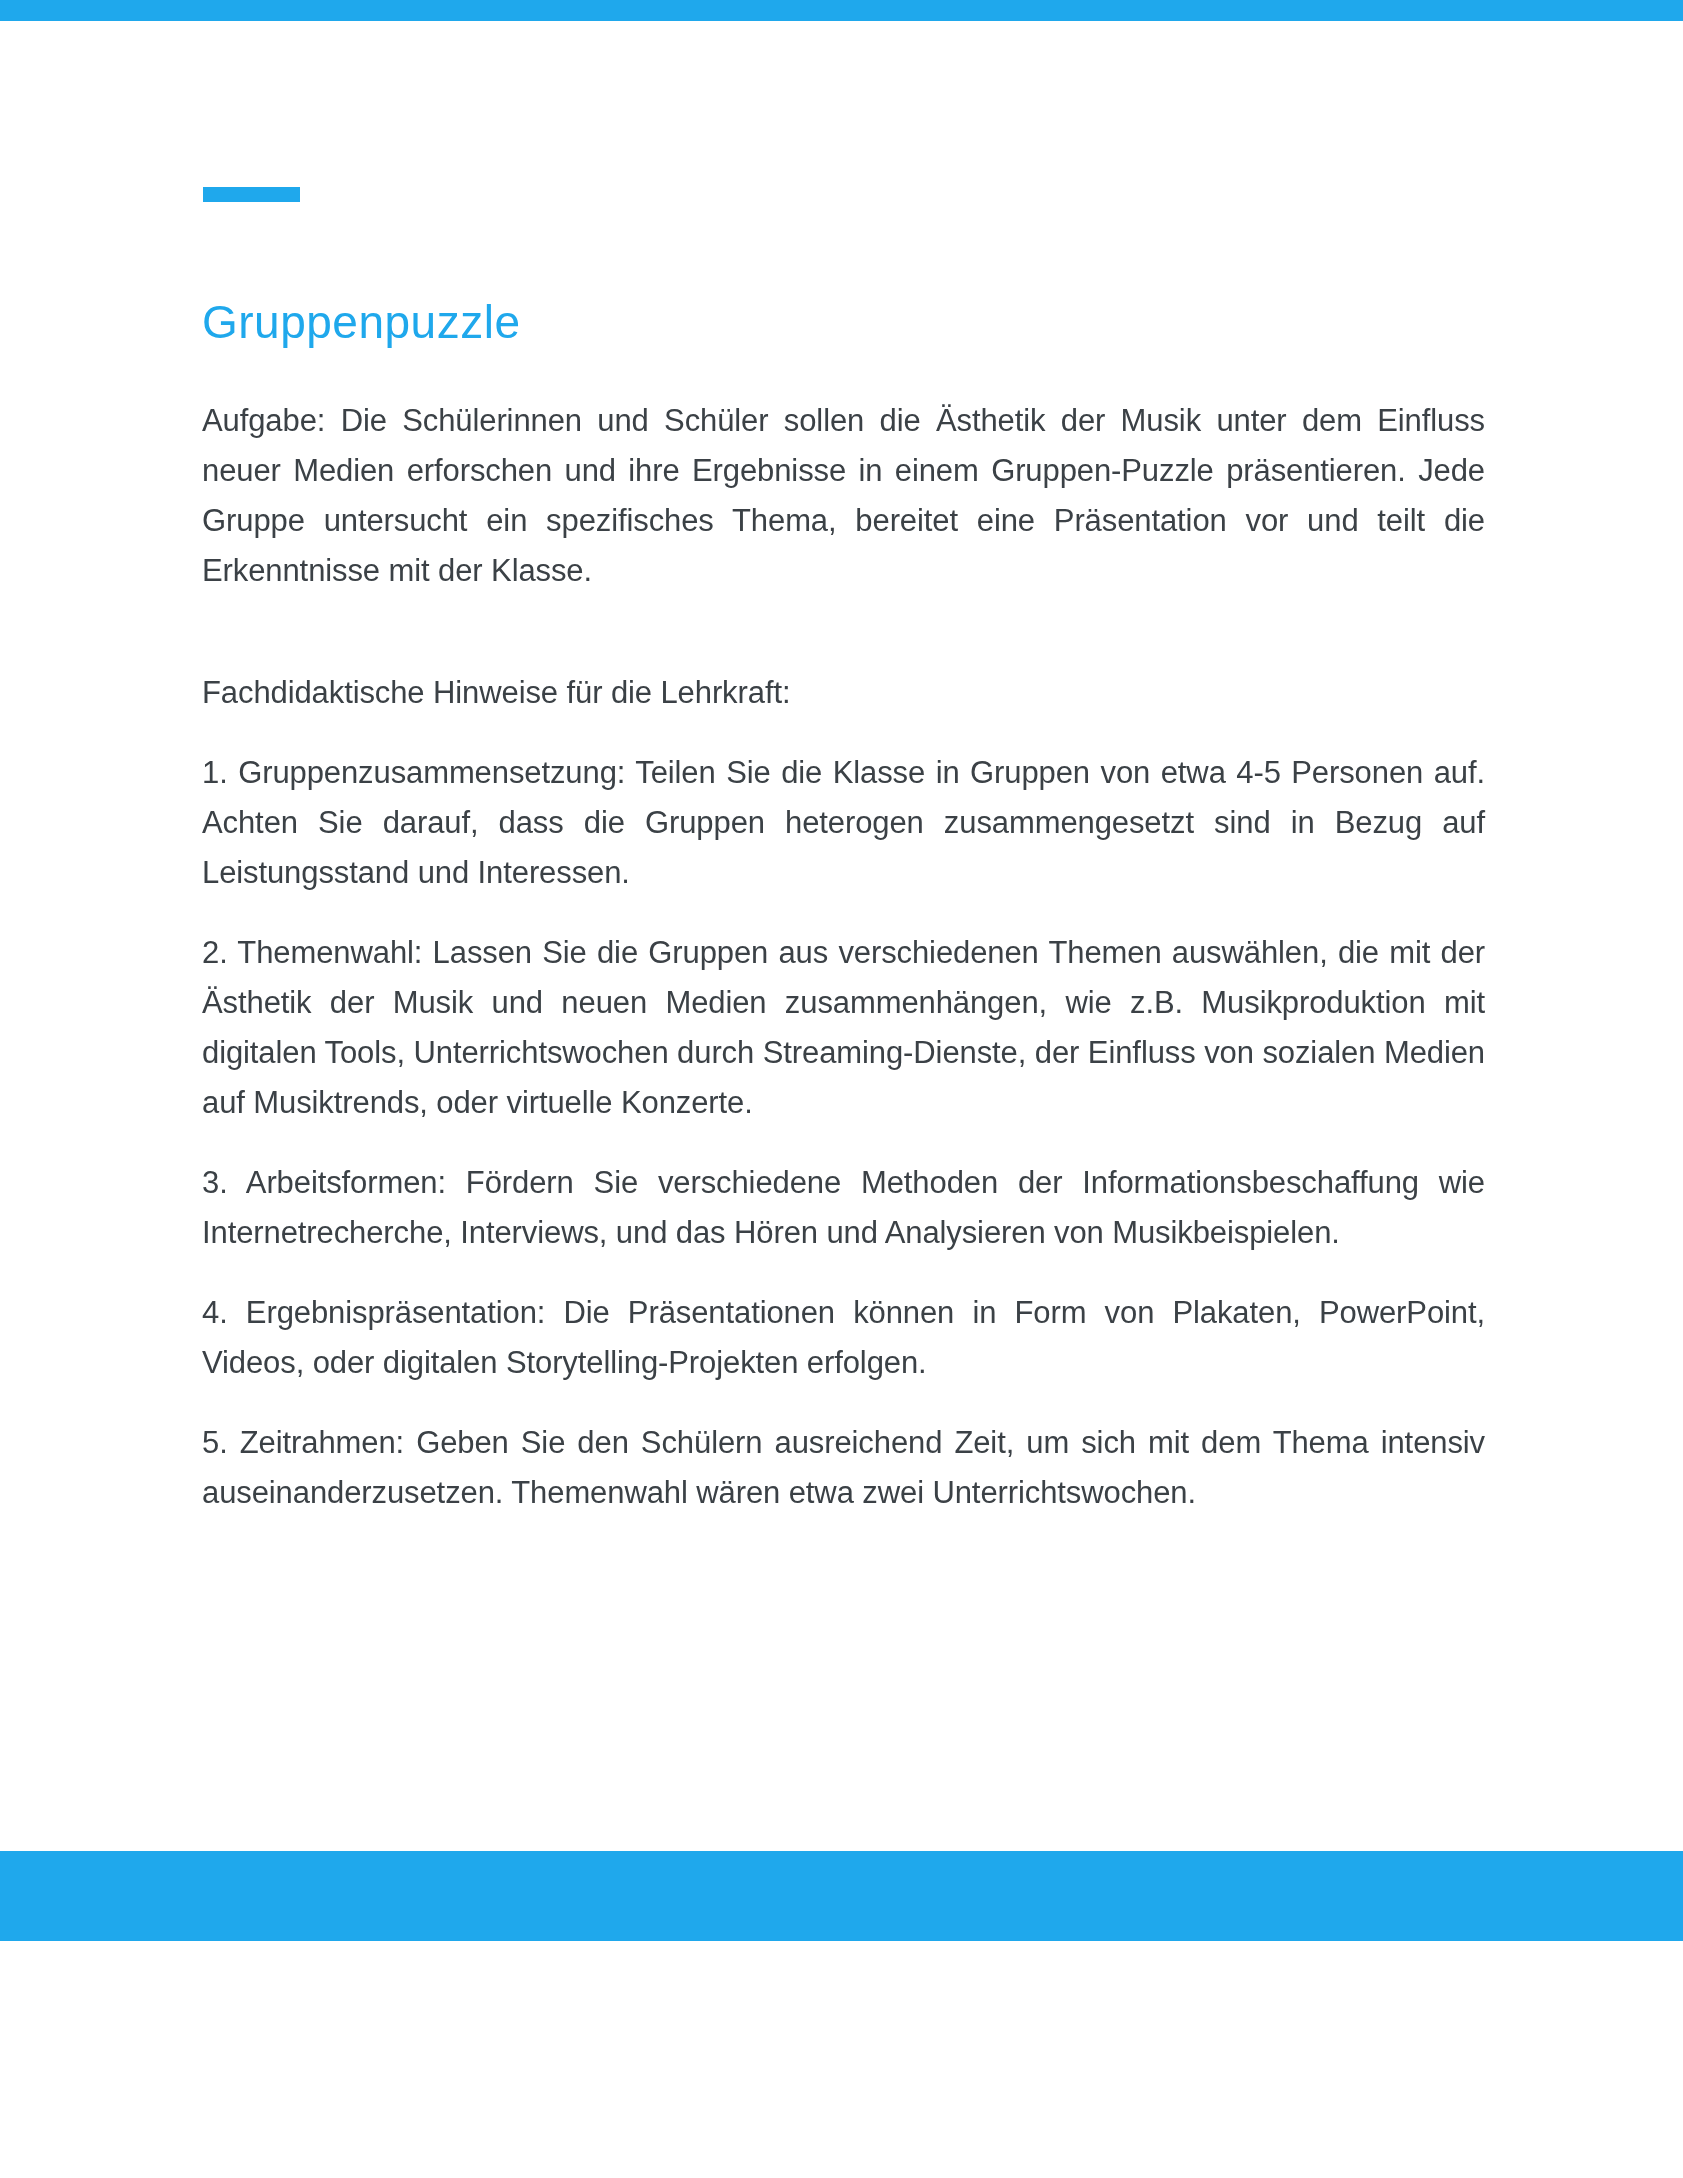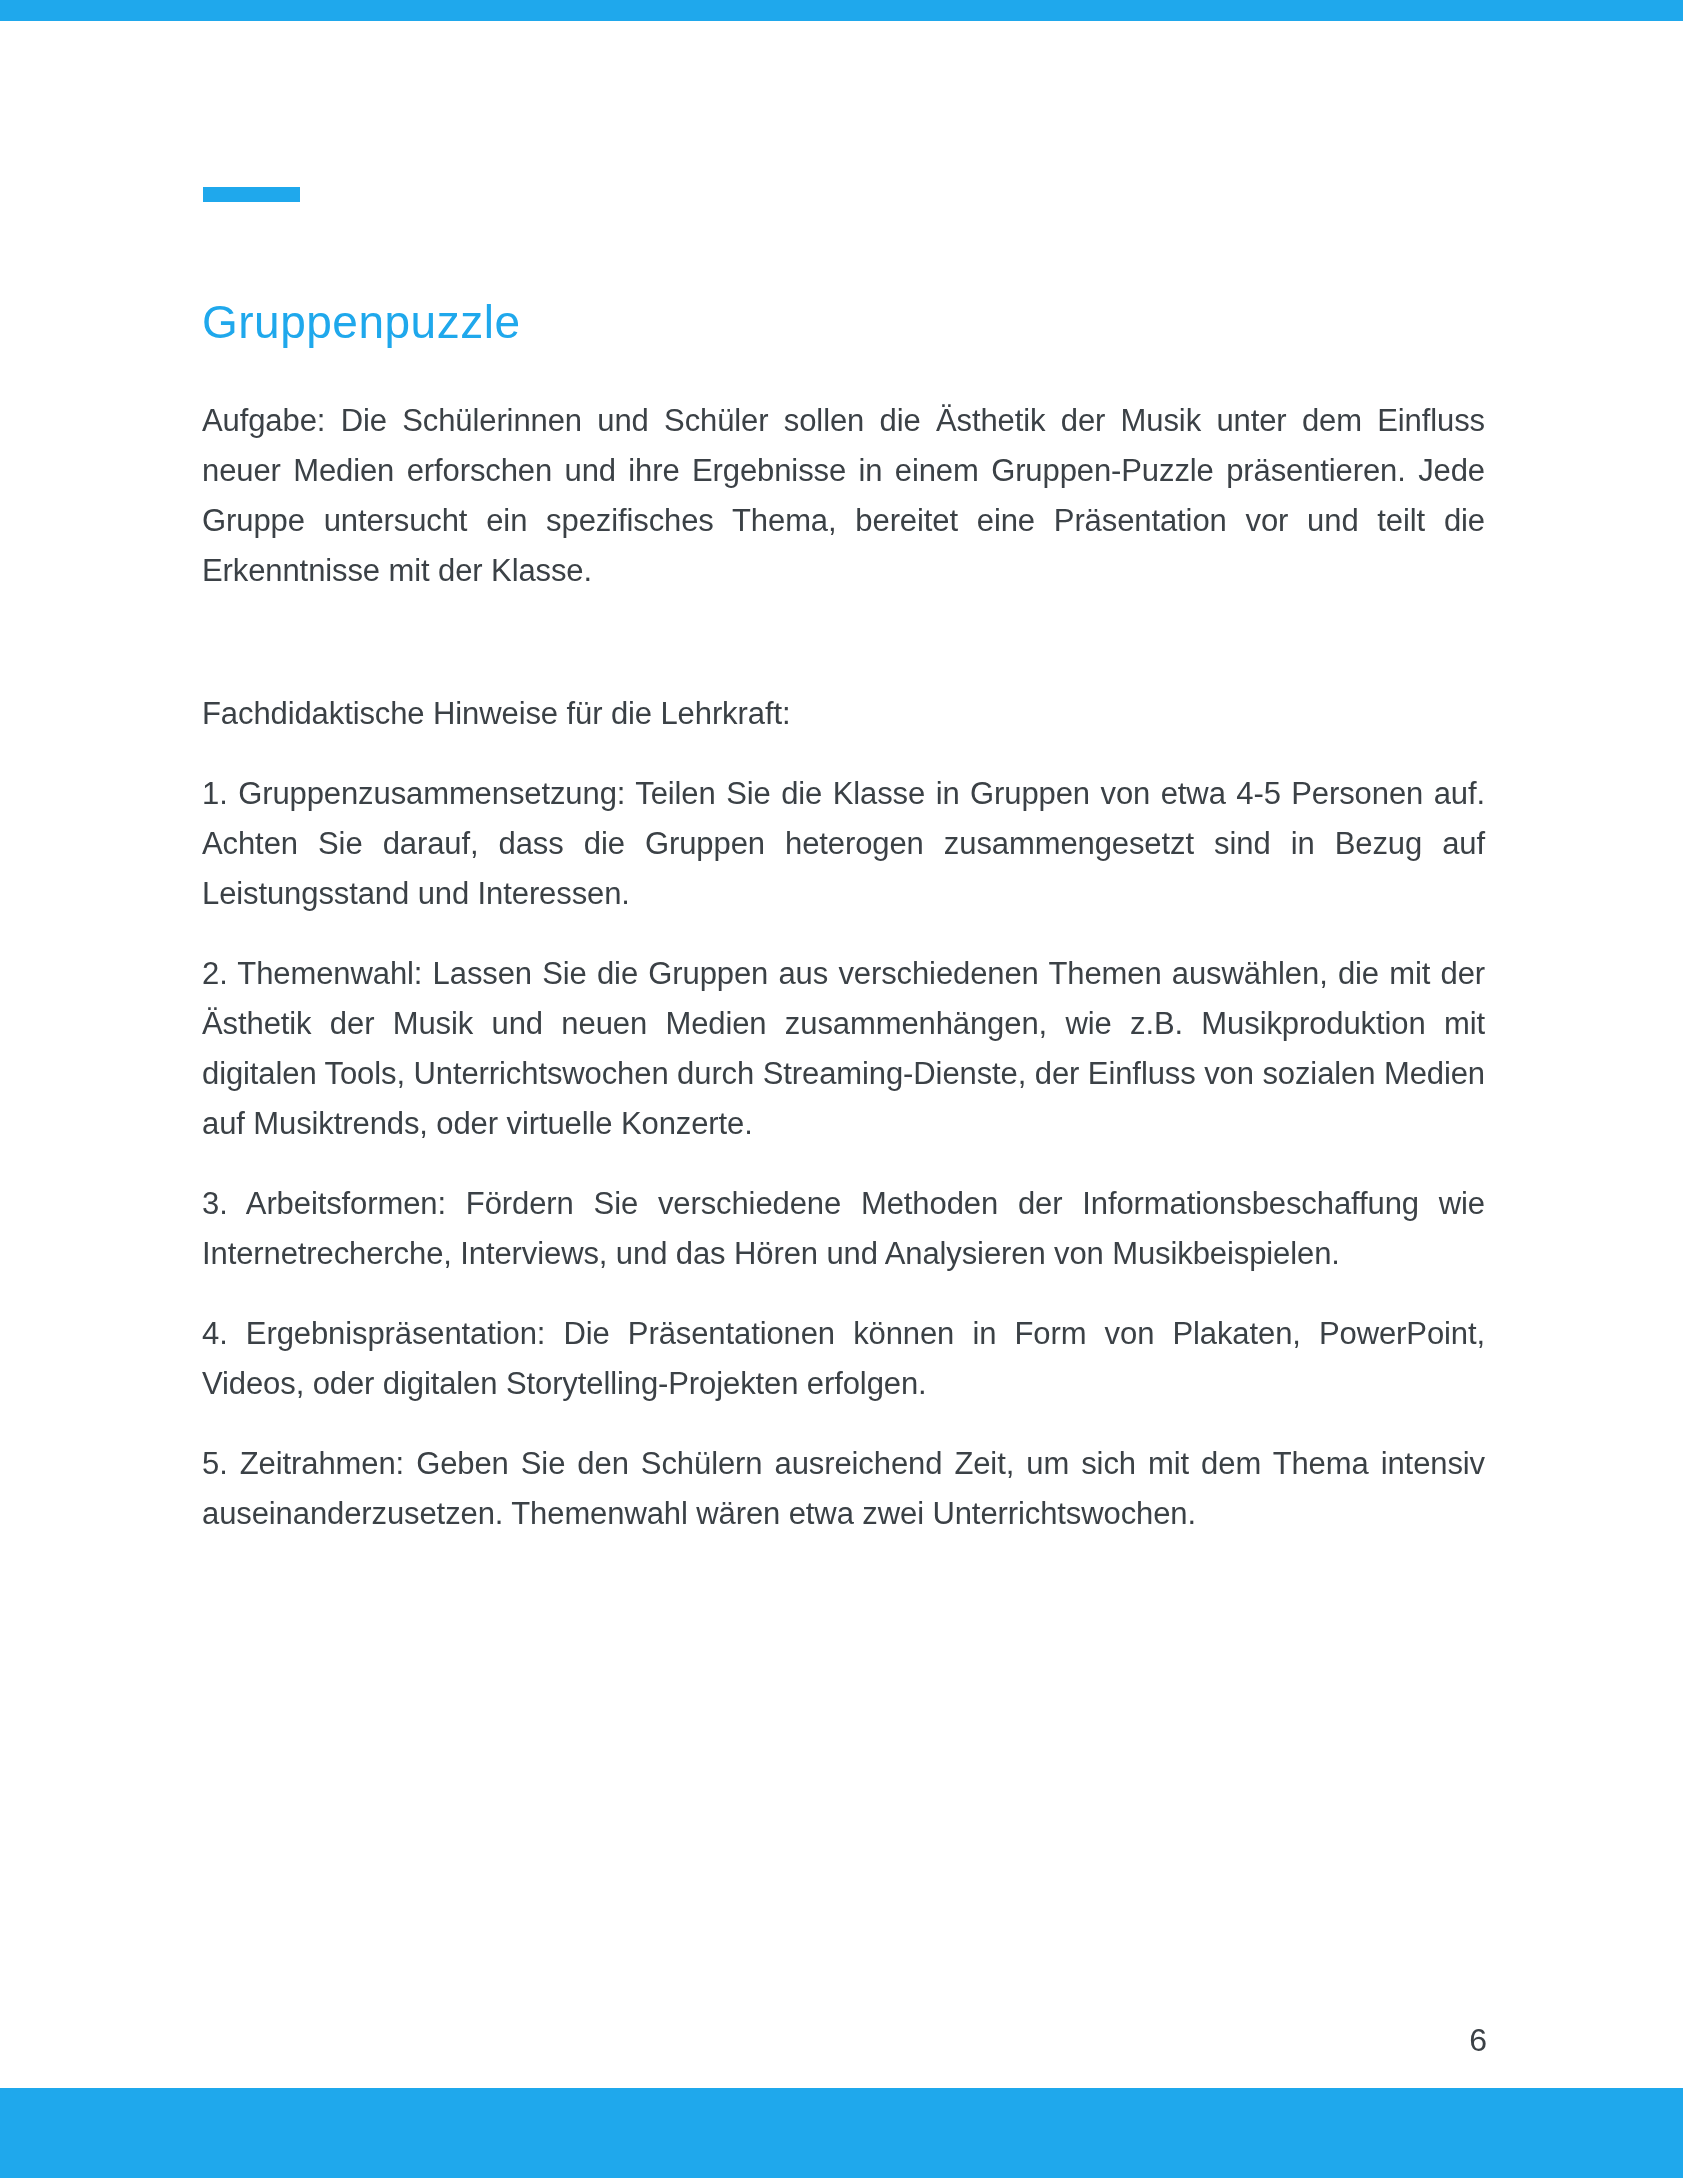--- a/index.html
+++ b/index.html
@@ -4,21 +4,21 @@
 <style>
   :root {
     --accent: #1fa8ec;
     --text: #3b4146;
   }
   * { box-sizing: border-box; }
   html, body { margin: 0; padding: 0; background: #ffffff; }
   .page {
     position: relative;
     width: 1683px;
-    height: 2178px;
+    height: 1941px;
     background: #ffffff;
     font-family: "Liberation Sans", "DejaVu Sans", sans-serif;
     color: var(--text);
     overflow: hidden;
   }
   .top-bar {
     position: absolute;
     top: 0; left: 0;
     width: 100%; height: 21px;
     background: var(--accent);
@@ -44,21 +44,21 @@
     width: 1283px;
     font-size: 31px;
     line-height: 50px;
     letter-spacing: -0.1px;
   }
   .content p {
     margin: 0 0 30px 0;
     text-align: justify;
   }
   .content p.task {
-    margin-bottom: 93px;
+    margin-bottom: 72px;
   }
   .content p.subhead {
     text-align: left;
     margin-bottom: 30px;
   }
   .page-number {
     position: absolute;
     top: 2023px;
     right: 196px;
     font-size: 32px;

